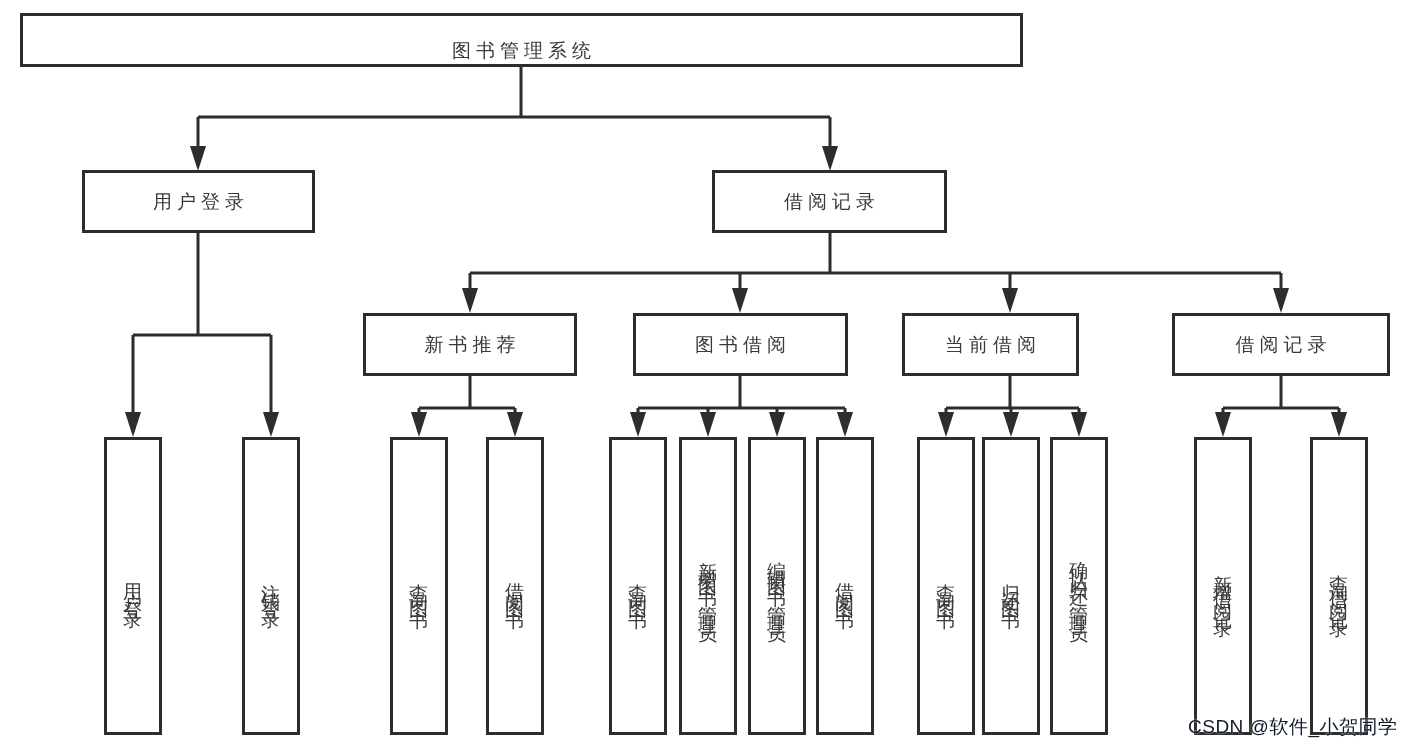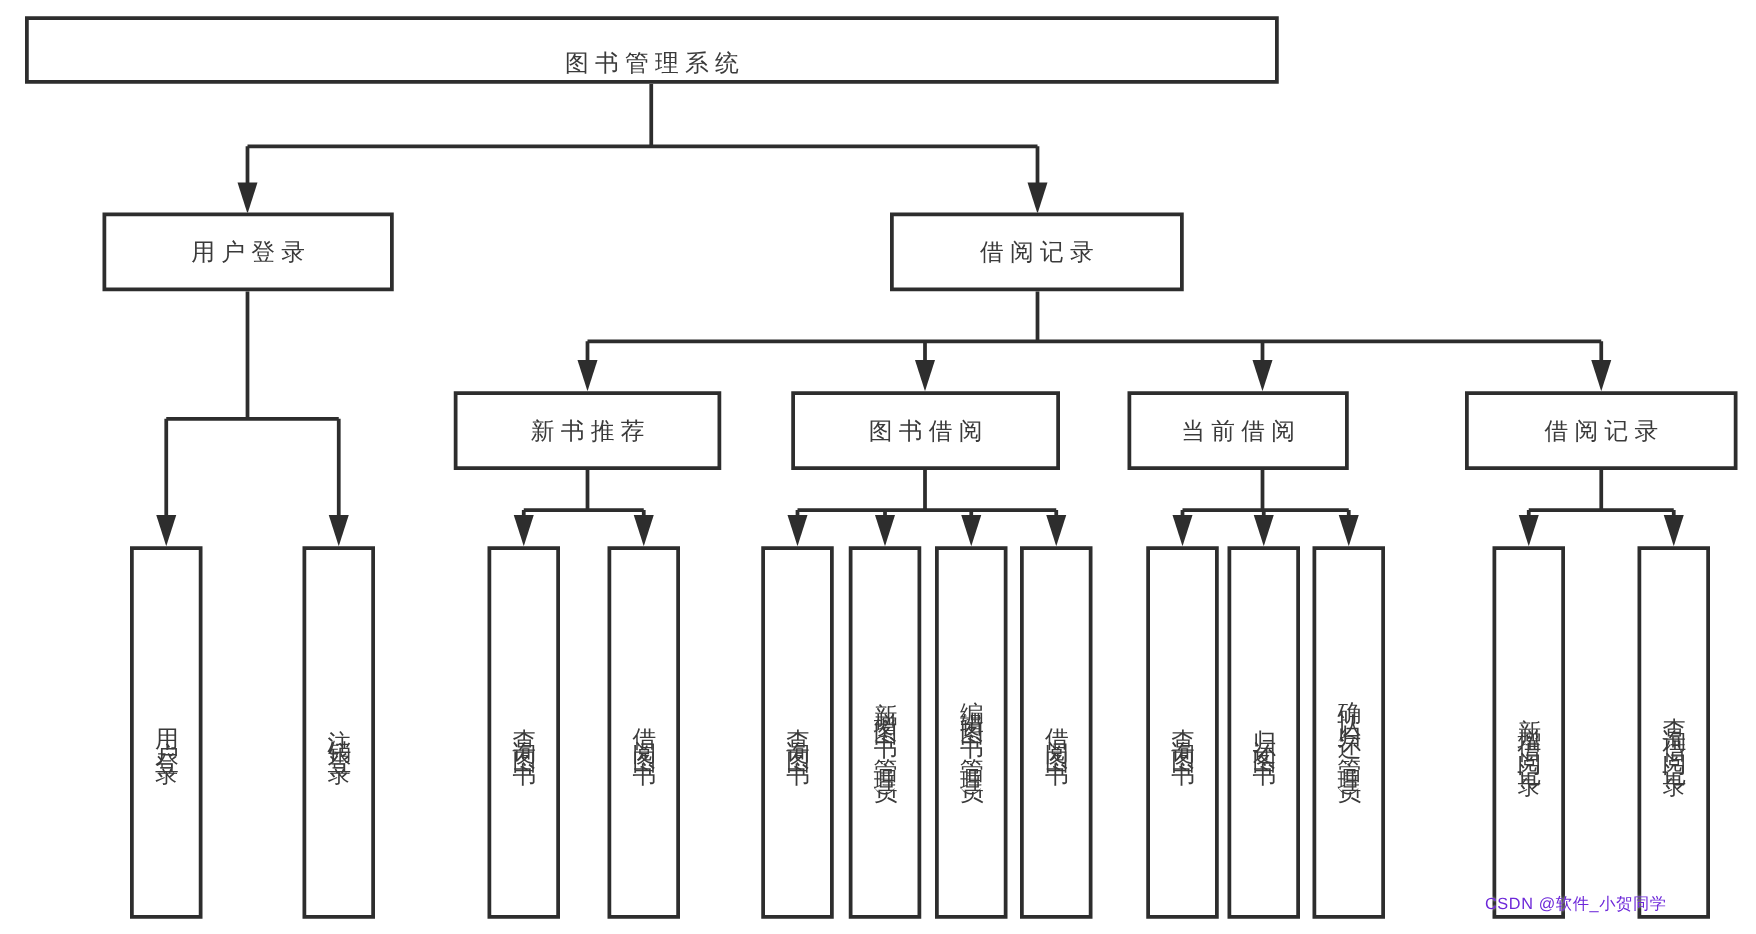--- a/index.html
+++ b/index.html
@@ -79,22 +79,22 @@
   #leaf-9  { left: 982px; }
   #leaf-10 { left: 1050px; }
   #leaf-11 { left: 1194px; }
   #leaf-12 { left: 1310px; }
 
   .watermark {
     position: absolute;
     left: 1188px;
     top: 714px;
     z-index: 3;
-    font-size: 13px;
-    color: #6d28d9;
+    font-size: 19px;
+    color: #0f172a;
     letter-spacing: 0.5px;
     white-space: nowrap;
     text-shadow: 0 0 2px #ffffff;
   }
 </style>
 </head>
 <body>
 
 <div id="stage">
 

